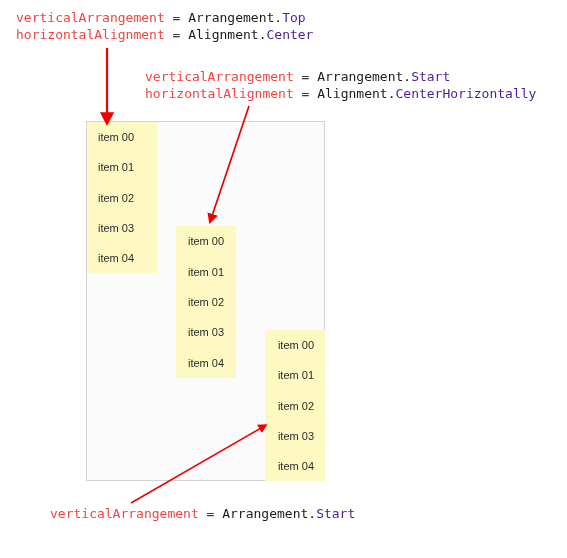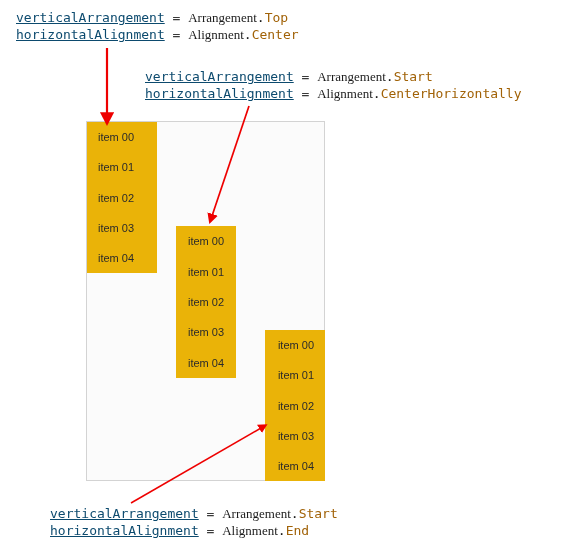--- a/index.html
+++ b/index.html
@@ -18,46 +18,46 @@
   
   .code-label {
     position: absolute;
     font-family: "DejaVu Sans Mono", monospace;
     font-size: 13px;
     line-height: 17px;
     white-space: nowrap;
     letter-spacing: 0px;
   }
   .code-label .line { display: block; }
-  .prop   { color: #0c4a6e; text-decoration: underline; }
+  .prop   { color: #ef4444; }
   .eq     { color: #3a3a3a; }
-  .type   { color: #1b1b1b; font-family: Liberation Serif, serif; }
+  .type   { color: #1b1b1b; }
   .dot    { color: #1b1b1b; }
-  .member { color: #a16207; }
+  .member { color: #4c1d95; }
 
   #label-top    { left: 16px;  top: 9px;   }
   #label-center { left: 145px; top: 68px;  }
   #label-bottom { left: 50px;  top: 505px; }
 
   
   #demo-container {
     position: absolute;
     left: 86px;
     top: 121px;
     width: 239px;
     height: 360px;
     background: #fbfbfb;
     border: 1px solid #d3d3d3;
     box-sizing: border-box;
   }
 
   
   .item-column {
     position: absolute;
-    background: #eab308;
+    background: #fef9c3;
     box-sizing: border-box;
     display: flex;
     flex-direction: column;
   }
   .item-cell {
     flex: 1 1 auto;
     display: flex;
     align-items: center;
     font-family: "Liberation Sans", sans-serif;
     font-size: 11px;
@@ -99,23 +99,20 @@
   </span>
   <span class="line">
     <span class="prop">horizontalAlignment</span><span class="eq">  = </span><span class="type">Alignment</span><span class="dot">.</span><span class="member">CenterHorizontally</span>
   </span>
 </div>
 
 <div class="code-label" id="label-bottom">
   <span class="line">
     <span class="prop">verticalArrangement</span><span class="eq"> = </span><span class="type">Arrangement</span><span class="dot">.</span><span class="member">Start</span>
   </span>
-  <span class="line">
-    <span class="prop">horizontalAlignment</span><span class="eq">  = </span><span class="type">Alignment</span><span class="dot">.</span><span class="member">End</span>
-  </span>
 </div>
 
 <div id="demo-container">
 
   <div class="item-column" id="column-top">
     <div class="item-cell">item 00</div>
     <div class="item-cell">item 01</div>
     <div class="item-cell">item 02</div>
     <div class="item-cell">item 03</div>
     <div class="item-cell">item 04</div>

